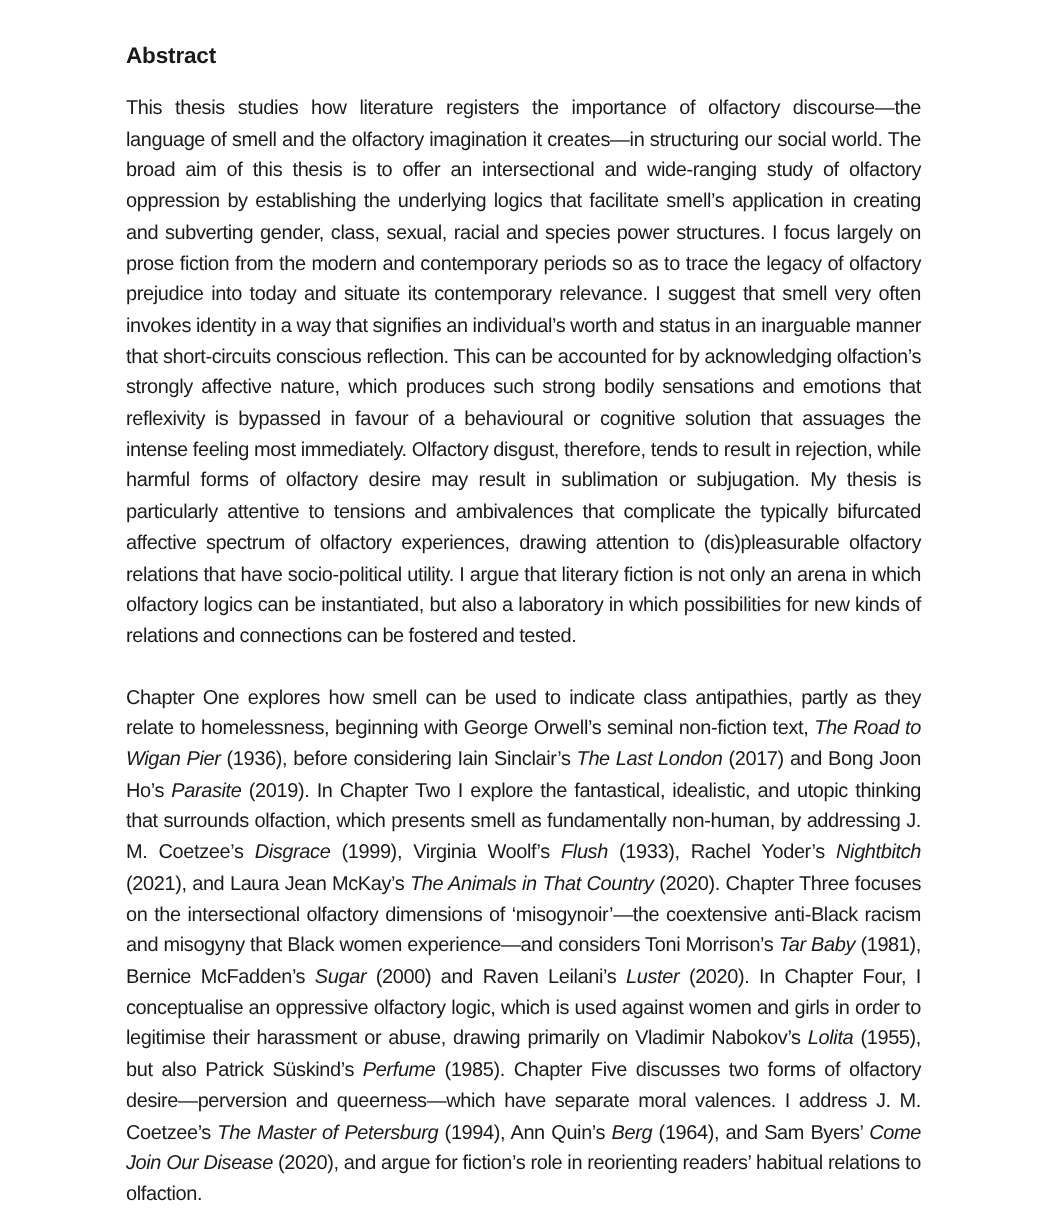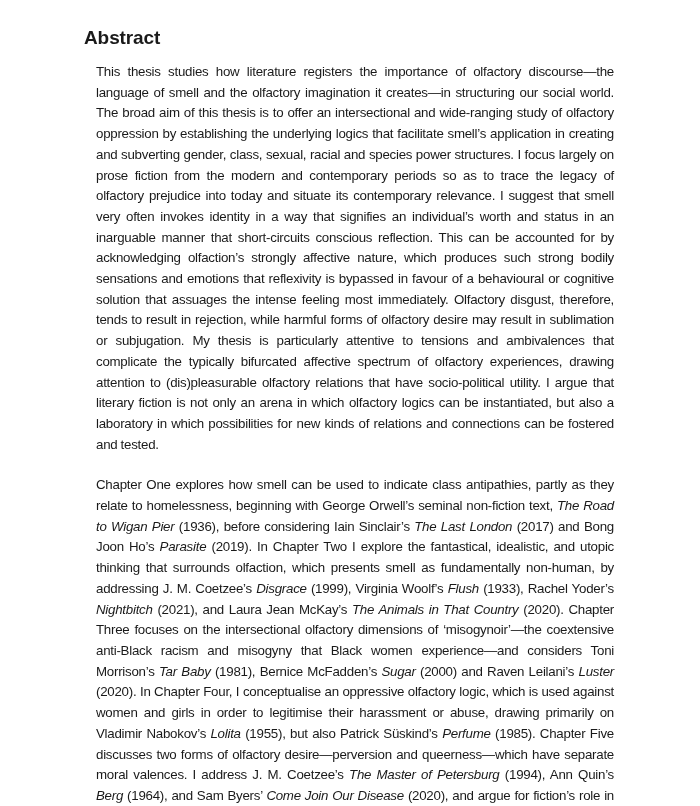--- a/index.html
+++ b/index.html
@@ -16,30 +16,30 @@
       font-family: "Liberation Sans", "DejaVu Sans", sans-serif;
     }
     .page {
       position: absolute;
       left: 84px;
       top: 28px;
       width: 530px;
     }
     .title {
       font-weight: bold;
-      font-size: 19px;
+      font-size: 15px;
       line-height: 20px;
       margin: 0 0 14px 0;
       letter-spacing: -0.1px;
     }
     .para {
       font-size: 13.3px;
       line-height: 20.7px;
       text-align: justify;
-      margin: 0 0 20px 12px;
+      margin: 0 0 20px 0;
       letter-spacing: -0.25px;
       word-spacing: -0.3px;
     }
     .para span.it {
       font-style: italic;
     }
   </style>
 </head>
 <body>
 

